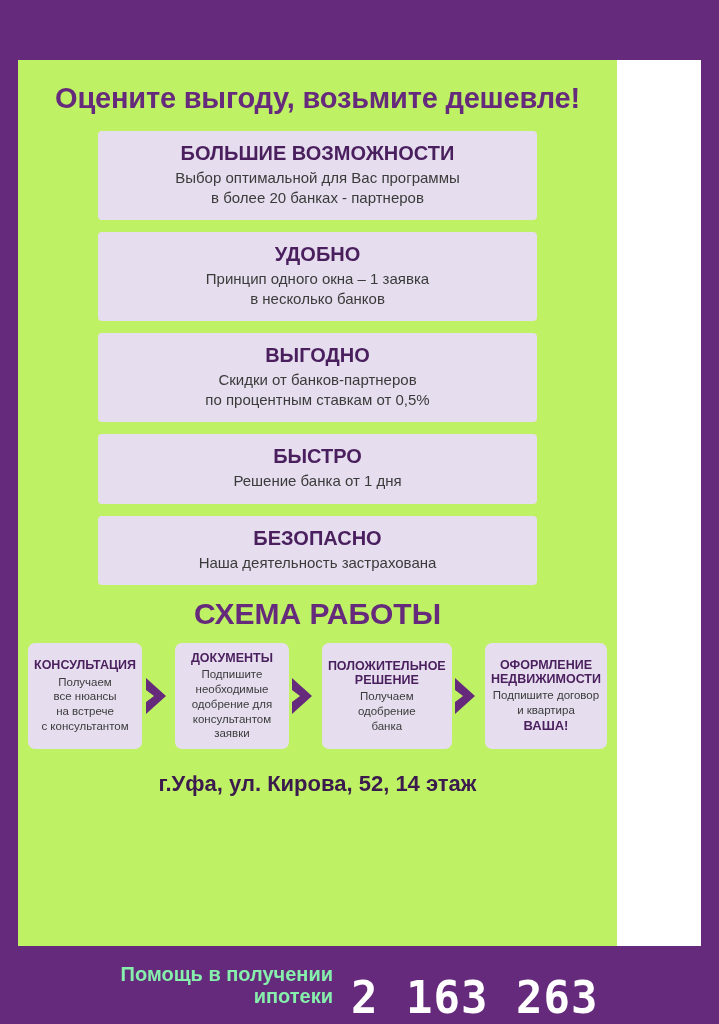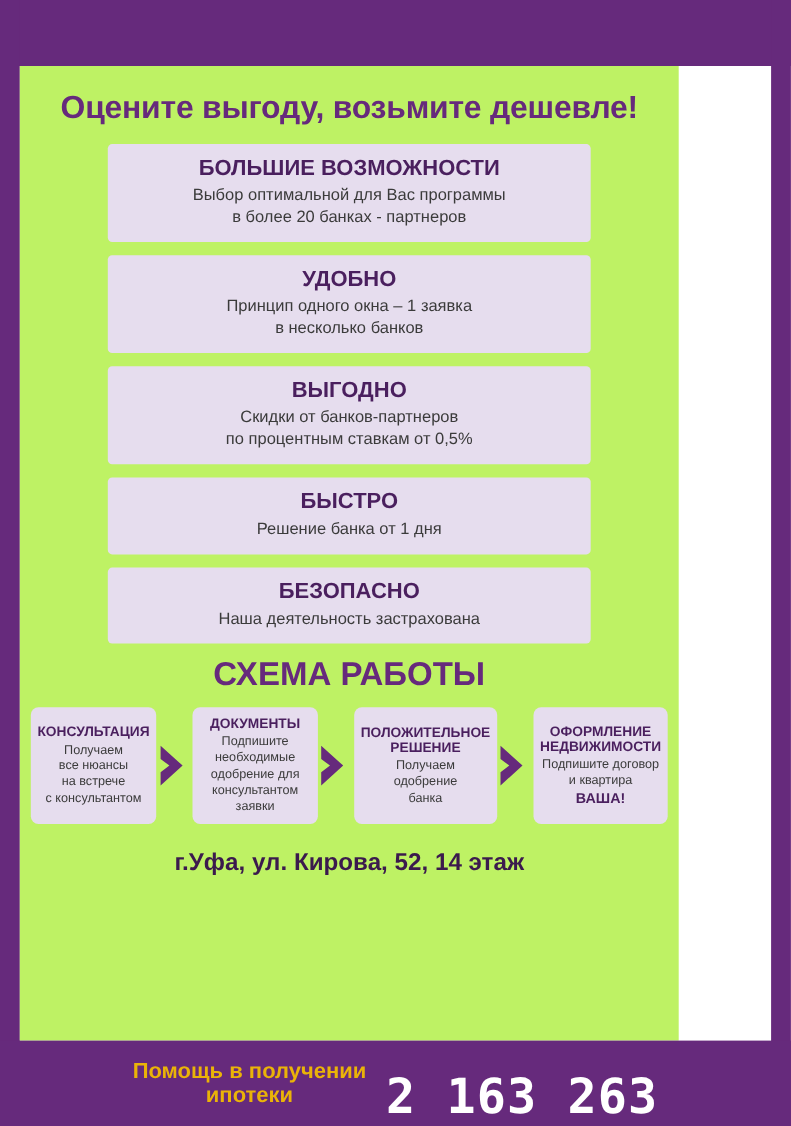--- a/index.html
+++ b/index.html
@@ -148,24 +148,24 @@
     position: absolute;
     bottom: 0; left: 0;
     width: 719px;
     height: 78px;
     display: flex;
     align-items: center;
     justify-content: center;
     gap: 18px;
   }
   .footer-text {
-    color: #eab308;
+    color: #86efac;
     font-size: 20px;
     font-weight: bold;
-    text-align: center;
+    text-align: right;
     line-height: 1.12;
   }
   .footer-phone {
     color: #ffffff;
     font-family: "DejaVu Sans Mono", monospace;
     font-size: 44px;
     font-weight: bold;
     letter-spacing: 1px;
     white-space: nowrap;
     margin-top: 24px;

